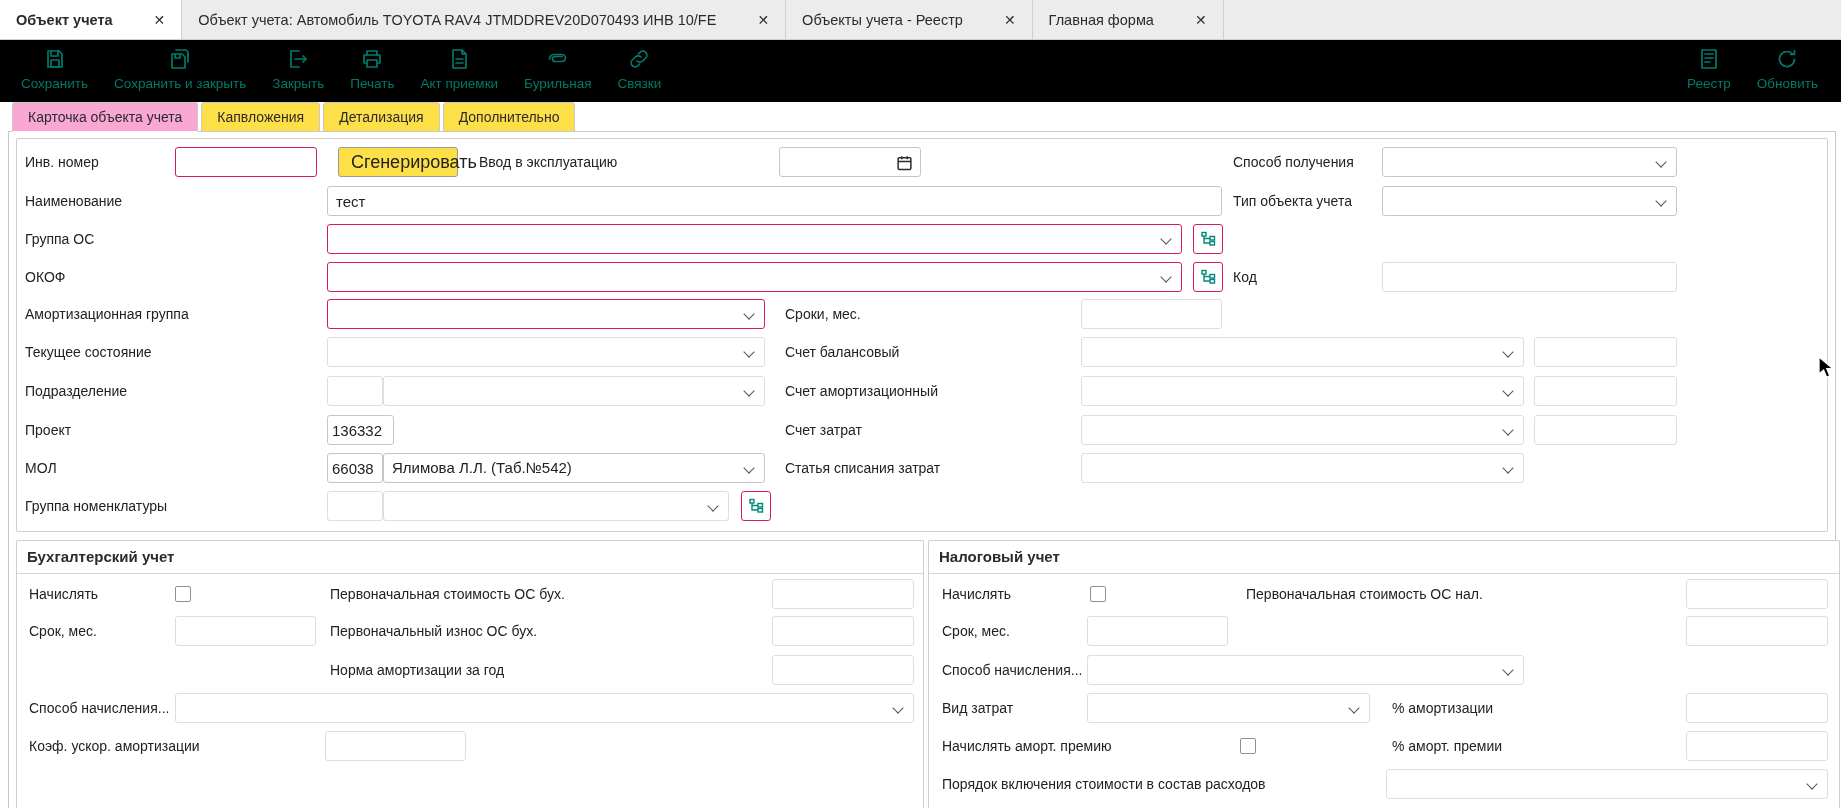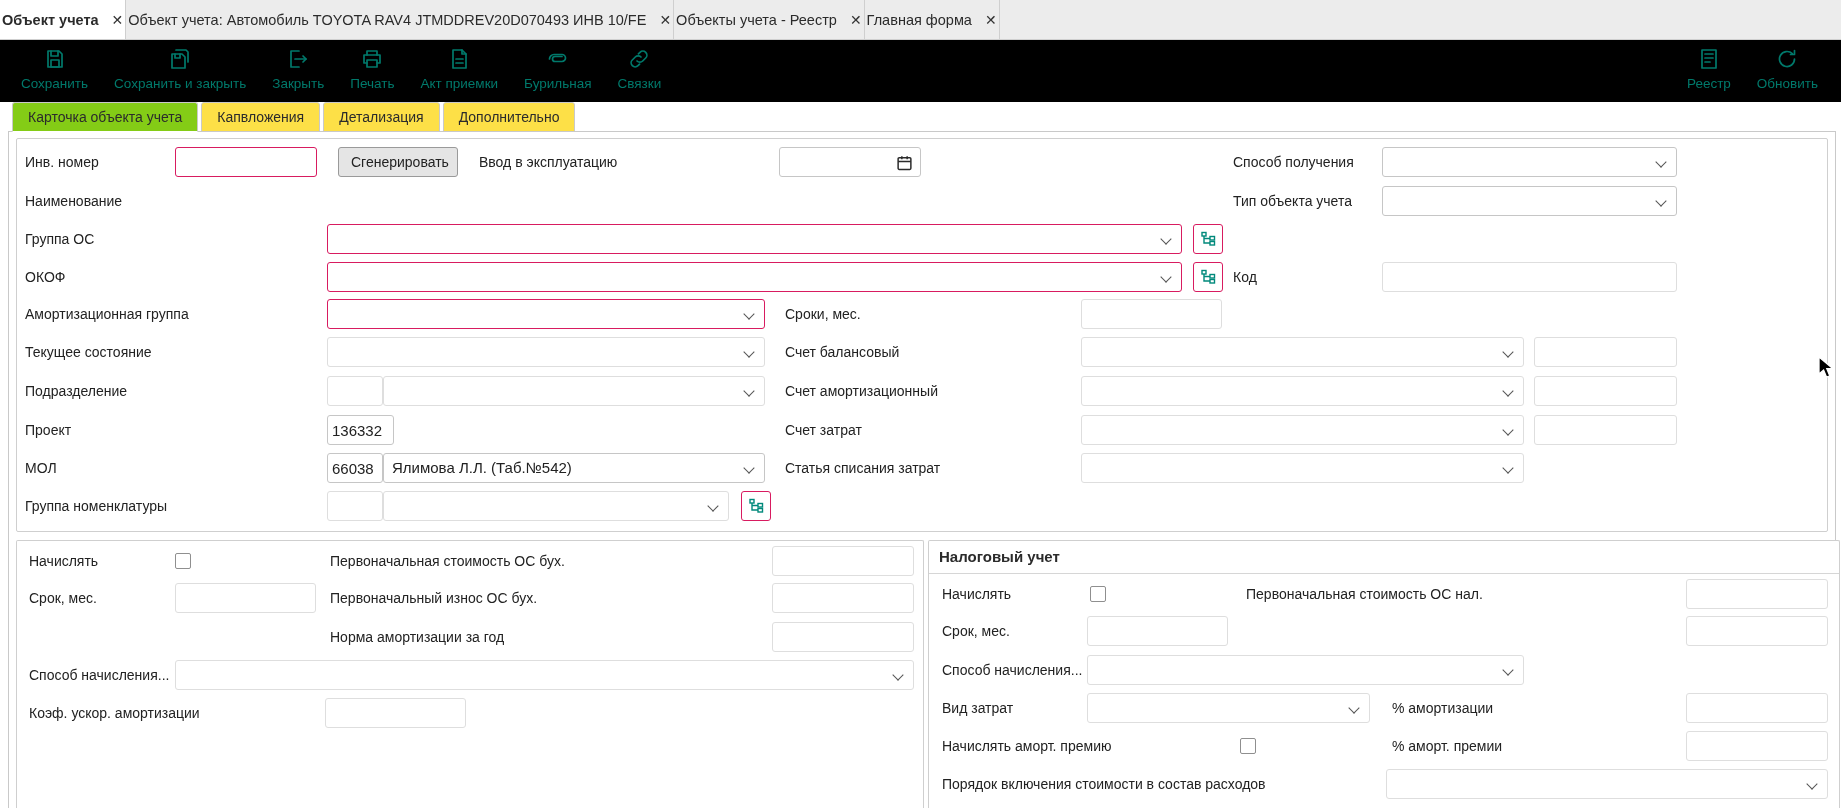--- a/index.html
+++ b/index.html
@@ -1,58 +1,58 @@
 <!DOCTYPE html>
 <html><head>
 <meta charset="utf-8">
 <style>
   html,body{margin:0;padding:0;}
   body{width:1841px;height:808px;position:relative;overflow:hidden;background:#fff;
        font-family:"Liberation Sans",sans-serif;color:#2b2b2b;}
 
   
   .wtabs{display:flex;height:39px;background:#ececec;border-bottom:1px solid #cfcfcf;align-items:stretch;}
-  .wtab{display:flex;align-items:center;padding:0 2px;font-size:14.5px;border-right:1px solid #cfcfcf;
-        background:#ececec;white-space:nowrap;}
+  .wtab{display:flex;align-items:center;padding:0 16px;font-size:14.5px;border-right:1px solid #cfcfcf;
+        background:#ececec;white-space:nowrap;gap:28px;}
   .wtab.active{background:#fff;font-weight:bold;}
   .wtab .x{margin-left:13px;font-size:14px;color:#333;font-weight:normal;}
 
   
   .toolbar{height:62px;display:flex;align-items:flex-start;justify-content:space-between;background:#000000;}
   .tbgroup{display:flex;padding-left:8px;}
   .tbgroup.right{padding-right:10px;}
   .tbtn{display:flex;flex-direction:column;align-items:center;gap:1px;padding:7px 13px 0;cursor:default;}
   .tbtn .lab{font-size:13.5px;color:#00796b;white-space:nowrap;}
 
   
   .formtabs{height:30px;display:flex;align-items:stretch;padding-left:12px;position:relative;z-index:2;}
   .ftab{display:flex;align-items:center;padding:0 15px;font-size:14px;margin-right:3px;
         border:1px solid #c9c9c9;border-radius:3px 3px 0 0;background:#fde047;white-space:nowrap;}
-  .ftab.active{background:#84cc16;border-bottom:1px solid #fff;}
+  .ftab.active{background:#f9a8d4;border-bottom:1px solid #fff;}
 
   
   .content{position:absolute;top:131px;left:8px;right:5px;bottom:0;border:1px solid #c9c9c9;border-bottom:none;
            background:#fff;z-index:1;}
   .upper{position:absolute;left:7px;right:7px;top:6px;height:392px;border:1px solid #cfcfcf;border-radius:2px;}
 
   .lbl{position:absolute;height:30px;line-height:30px;font-size:14px;color:#222;white-space:nowrap;}
   .inp{position:absolute;height:30px;box-sizing:border-box;border:1px solid #c6c6c6;border-radius:3px;
        background:#fff;font-family:inherit;font-size:15px;color:#222;padding:0 8px;outline:none;}
   .inp.code{padding:0 4px;}
   .inp.req{border-color:#d81b60;}
   .inp.lite{border-color:#dedede;}
   .sel{position:absolute;height:30px;box-sizing:border-box;border:1px solid #c6c6c6;border-radius:3px;background:#fff;}
   .sel.req{border-color:#d81b60;}
   .sel.lite{border-color:#dedede;}
   .sel .val{display:block;line-height:28px;font-size:15px;color:#222;padding:0 26px 0 8px;
             white-space:nowrap;overflow:hidden;}
   .sel .chev{position:absolute;right:11px;top:10px;width:7px;height:7px;border-right:1.6px solid #555;
              border-bottom:1.6px solid #555;transform:rotate(45deg);}
   .btn{position:absolute;height:30px;box-sizing:border-box;border:1px solid #9a9a9a;border-radius:3px;
-       background:#e5e5e5;font-size:14px;color:#222;padding:0 12px;font-family:inherit;line-height:28px;}
+       background:#fde047;font-size:18px;color:#222;padding:0 12px;font-family:inherit;line-height:28px;}
   .treebtn{position:absolute;width:30px;height:30px;box-sizing:border-box;border:1px solid #d81b60;border-radius:3px;
            background:#fff;display:flex;align-items:center;justify-content:center;}
   .datef{position:absolute;height:30px;box-sizing:border-box;border:1px solid #c6c6c6;border-radius:3px;background:#fff;}
   .datef svg{position:absolute;right:7px;top:6px;}
   .cb{position:absolute;width:16px;height:16px;box-sizing:border-box;border:1px solid #8f8f8f;border-radius:2px;background:#fff;}
 
   .panel{position:absolute;top:408px;bottom:0;border:1px solid #cfcfcf;border-bottom:none;
          border-radius:2px 2px 0 0;background:#fff;}
   .phead{height:32px;line-height:32px;border-bottom:1px solid #d6d6d6;font-weight:bold;font-size:15px;padding-left:10px;}
   .pbody{position:relative;height:calc(100% - 33px);}
@@ -184,20 +184,21 @@
           <path d="M2 7h12M5.5 2v3M10.5 2v3"></path>
         </svg>
     </div>
     <span class="lbl" style="left:1216px;top:8px">Способ получения</span>
     <div class="sel" style="left:1365px;top:8px;width:295px">
       <span class="val"></span>
         <span class="chev"></span>
     </div>
 
     <span class="lbl" style="left:8px;top:47px">Наименование</span>
+    <input class="inp" style="left: 310px; top: 47px; width: 895px;" value="тест">
     <span class="lbl" style="left:1216px;top:47px">Тип объекта учета</span>
     <div class="sel" style="left:1365px;top:47px;width:295px">
       <span class="val"></span>
         <span class="chev"></span>
     </div>
 
     <span class="lbl" style="left:8px;top:85px">Группа ОС</span>
     <div class="sel req" style="left:310px;top:85px;width:855px">
       <span class="val"></span>
         <span class="chev"></span>
@@ -291,20 +292,21 @@
       <svg width="16" height="16" viewBox="0 0 16 16" fill="none" stroke="#00897b" stroke-width="1.4">
           <path d="M4 5v7h6M4 7.5h6"></path>
           <rect x="2" y="1.5" width="4" height="3.5"></rect>
           <rect x="10" y="5.5" width="4.5" height="3.5"></rect>
           <rect x="10" y="10.5" width="4.5" height="3.5"></rect>
         </svg>
     </div>
   </div>
 
   <div class="panel" style="left:7px;width:906px;">
+    <div class="phead">Бухгалтерский учет</div>
     <div class="pbody">
       <span class="lbl" style="left:12px;top:5px">Начислять</span>
       <span class="cb" style="left:158px;top:12px"></span>
       <span class="lbl" style="left:313px;top:5px">Первоначальная стоимость ОС бух.</span>
       <input class="inp lite" style="left: 755px; top: 5px; width: 142px;">
 
       <span class="lbl" style="left:12px;top:42px">Срок, мес.</span>
       <input class="inp lite" style="left: 158px; top: 42px; width: 141px;">
       <span class="lbl" style="left:313px;top:42px">Первоначальный износ ОС бух.</span>
       <input class="inp lite" style="left: 755px; top: 42px; width: 142px;">

